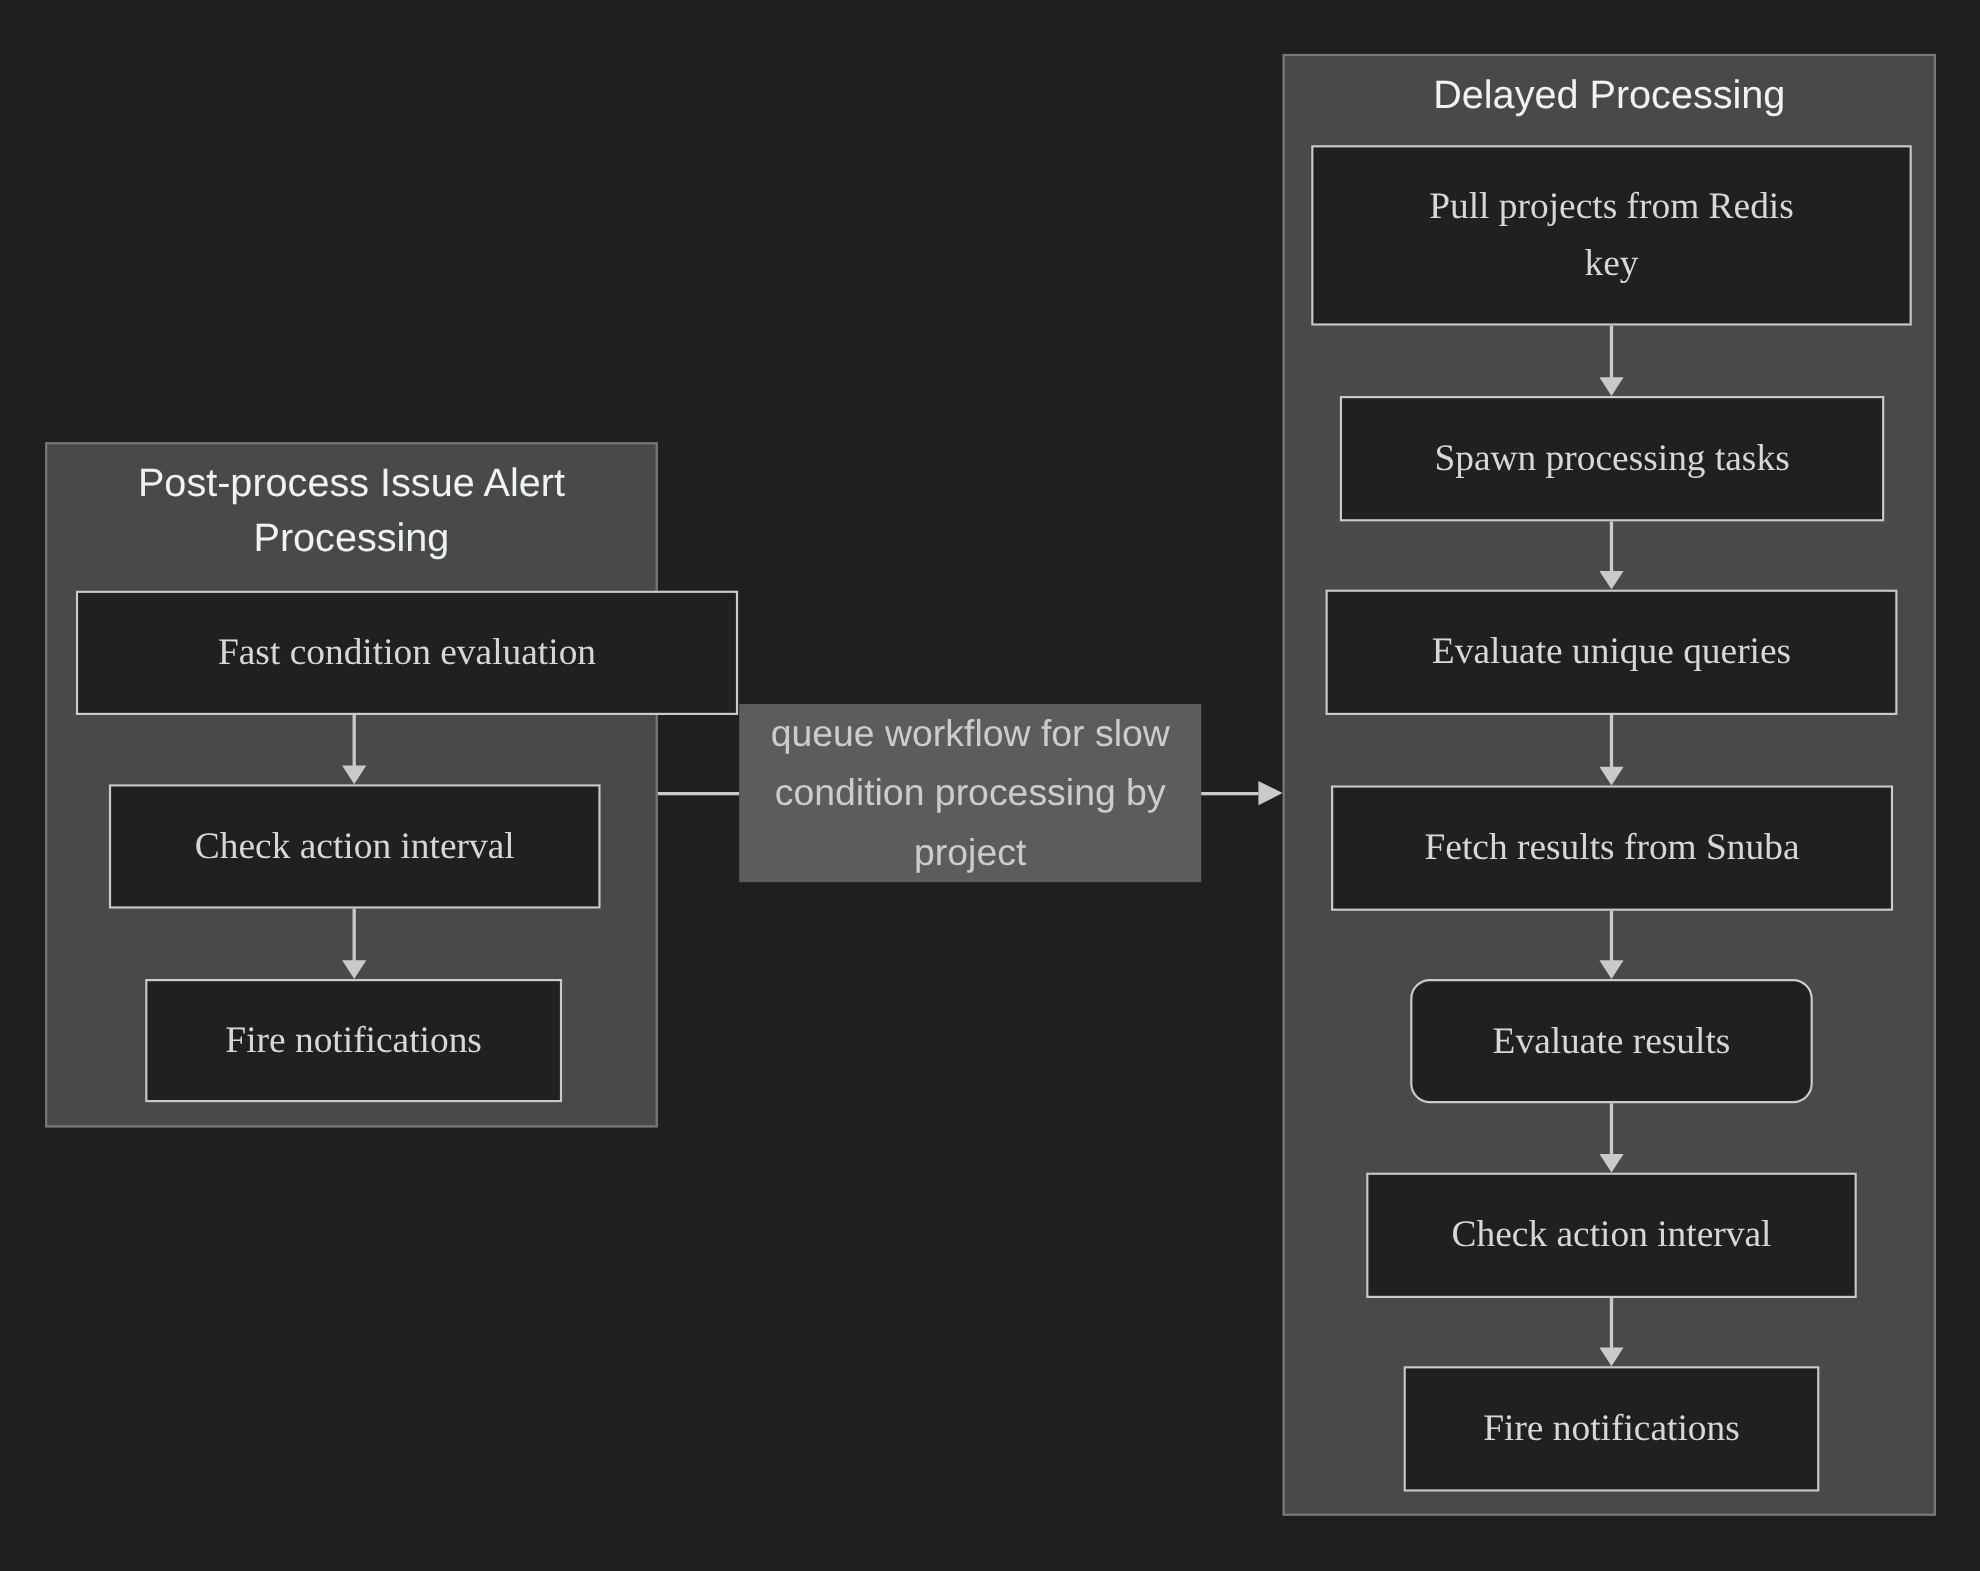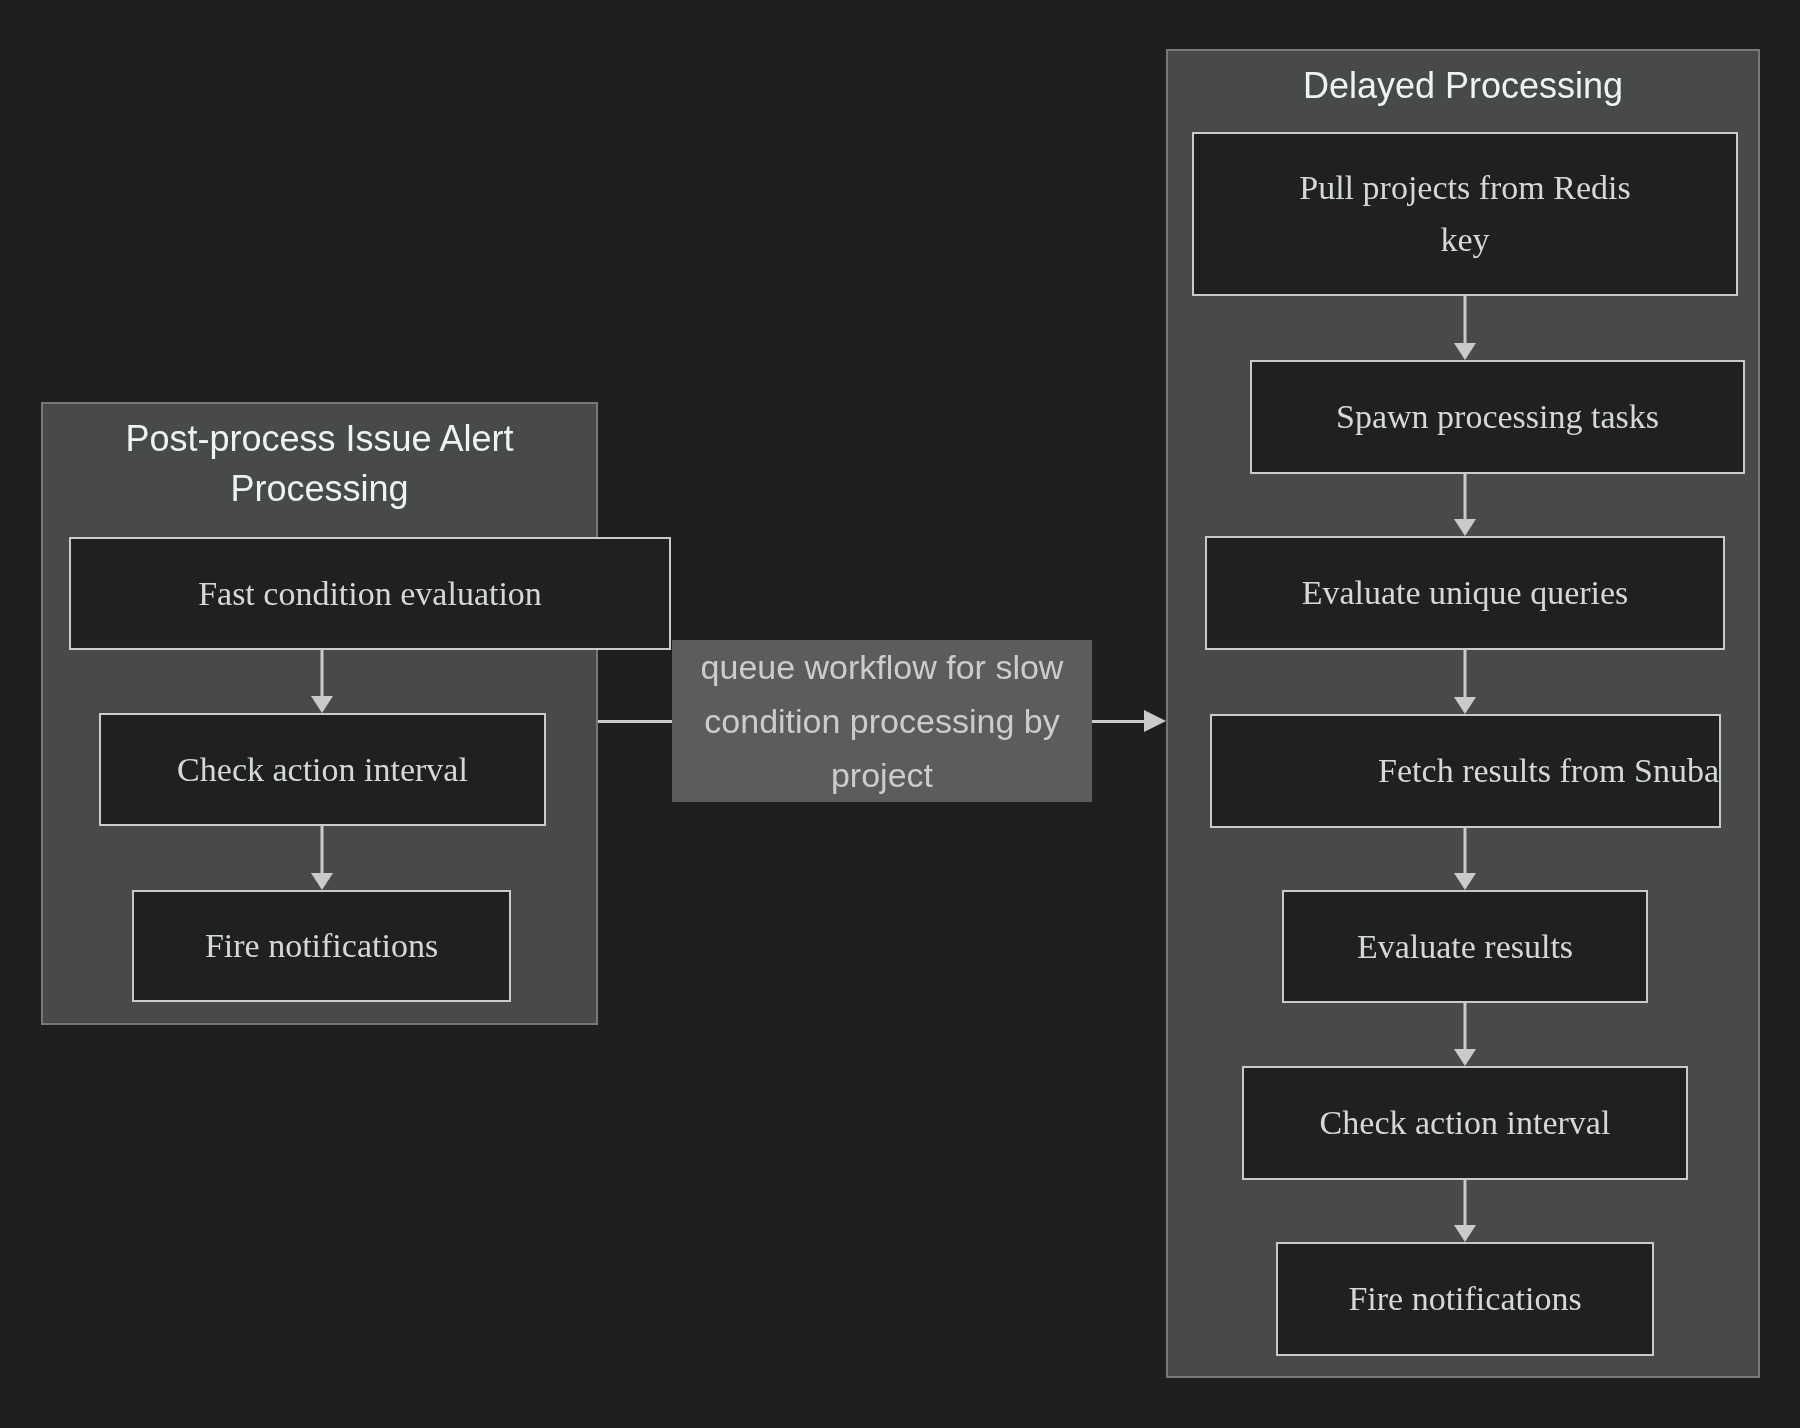--- a/index.html
+++ b/index.html
@@ -148,48 +148,48 @@
     <div class="node" style="left:24px; top:81px; width:546px; height:164px;">
       <span>Pull projects from Redis
 key</span>
     </div>
 
     <div class="varrow" style="left:286px; top:245px; height:64px;">
       <div class="shaft"></div>
       <div class="head"></div>
     </div>
 
-    <div class="node" style="left:50px; top:309px; width:495px; height:114px;margin-left:32px;">
+    <div class="node" style="left:50px; top:309px; width:495px; height:114px;">
       <span>Spawn processing tasks</span>
     </div>
 
     <div class="varrow" style="left:286px; top:423px; height:62px;">
       <div class="shaft"></div>
       <div class="head"></div>
     </div>
 
     <div class="node" style="left:37px; top:485px; width:520px; height:114px;">
       <span>Evaluate unique queries</span>
     </div>
 
     <div class="varrow" style="left:286px; top:599px; height:64px;">
       <div class="shaft"></div>
       <div class="head"></div>
     </div>
 
-    <div class="node" style="left:42px; top:663px; width:511px; height:114px;justify-content:flex-end;">
+    <div class="node" style="left:42px; top:663px; width:511px; height:114px;">
       <span>Fetch results from Snuba</span>
     </div>
 
     <div class="varrow" style="left:286px; top:777px; height:62px;">
       <div class="shaft"></div>
       <div class="head"></div>
     </div>
 
-    <div class="node" style="left:114px; top:839px; width:366px; height:113px;">
+    <div class="node" style="left:114px; top:839px; width:366px; height:113px;border-radius:18px;">
       <span>Evaluate results</span>
     </div>
 
     <div class="varrow" style="left:286px; top:952px; height:63px;">
       <div class="shaft"></div>
       <div class="head"></div>
     </div>
 
     <div class="node" style="left:74px; top:1015px; width:446px; height:114px;">
       <span>Check action interval</span>

